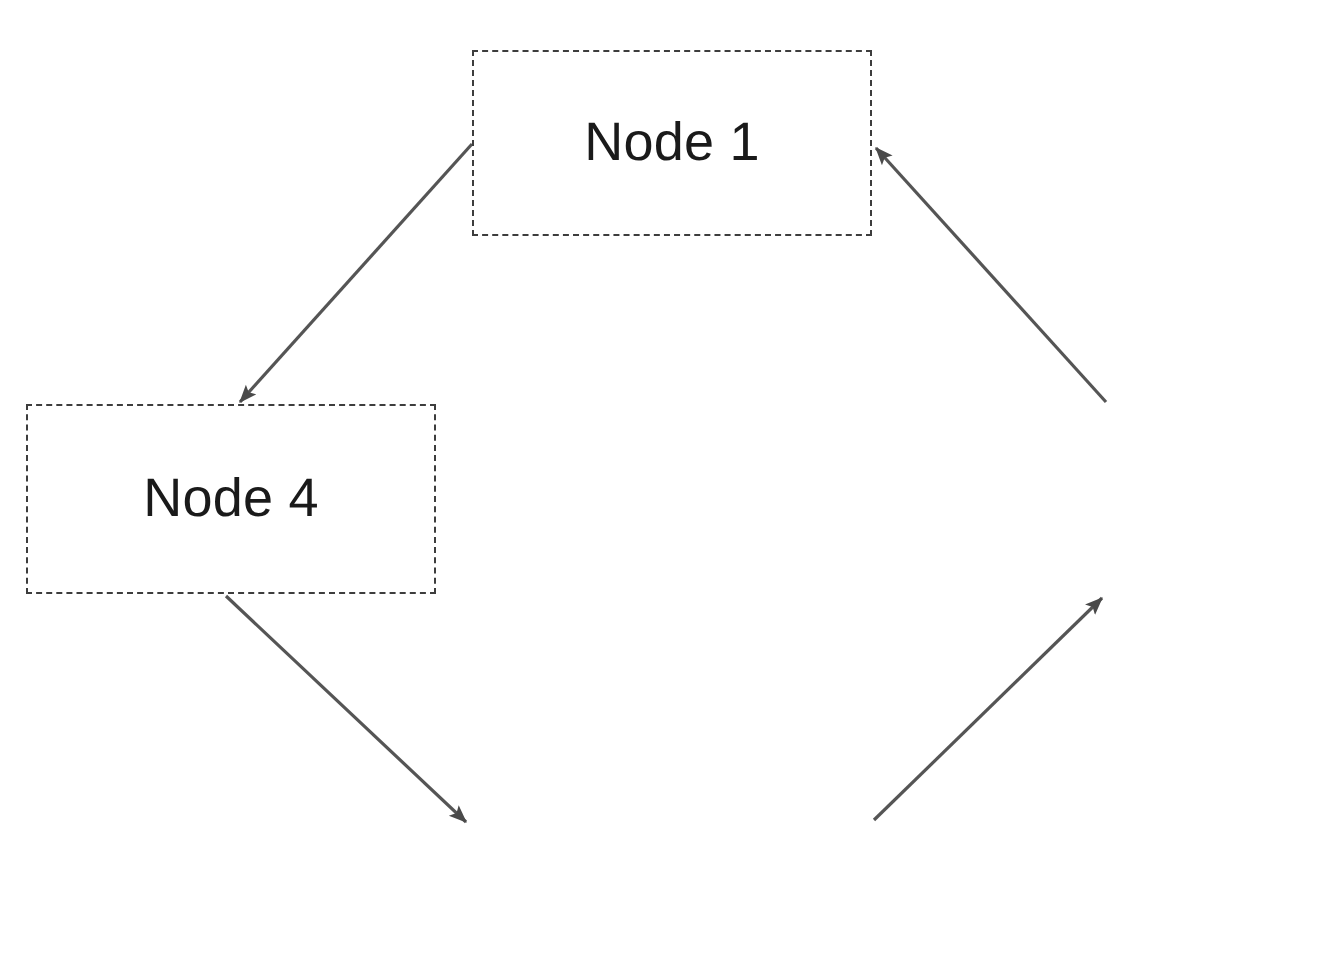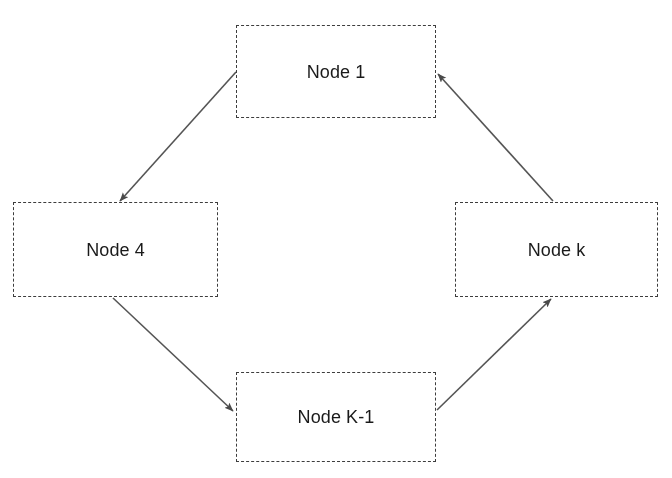--- a/index.html
+++ b/index.html
@@ -26,21 +26,21 @@
     position: absolute;
     box-sizing: border-box;
     border: 1.4px dashed #3d3d3d;
     background: transparent;
     display: flex;
     align-items: center;
     justify-content: center;
     z-index: 2;
   }
   .node-label {
-    font-size: 18px;
+    font-size: 27px;
     color: #1a1a1a;
     line-height: 1;
     letter-spacing: 0.1px;
     white-space: nowrap;
     font-weight: 400;
   }
 </style>
 </head>
 <body>
 
@@ -61,21 +61,15 @@
   </svg>
 
   <div class="node" style="left: 236px; top: 25px; width: 200px; height: 93px; border-color: rgb(61, 61, 61); border-style: dashed;">
     <span class="node-label">Node 1</span>
   </div>
 
   <div class="node" style="left: 13px; top: 202px; width: 205px; height: 95px; border-color: rgb(61, 61, 61); border-style: dashed;">
     <span class="node-label">Node 4</span>
   </div>
 
-  <div class="node" style="left: 455px; top: 202px; width: 203px; height: 95px; border-color: rgb(61, 61, 61); border-style: dashed;">
-    <span class="node-label">Node k</span>
-  </div>
 
-  <div class="node" style="left: 236px; top: 372px; width: 200px; height: 90px; border-color: rgb(61, 61, 61); border-style: dashed;">
-    <span class="node-label">Node K-1</span>
-  </div>
 
 </div>
 
 </body></html>

